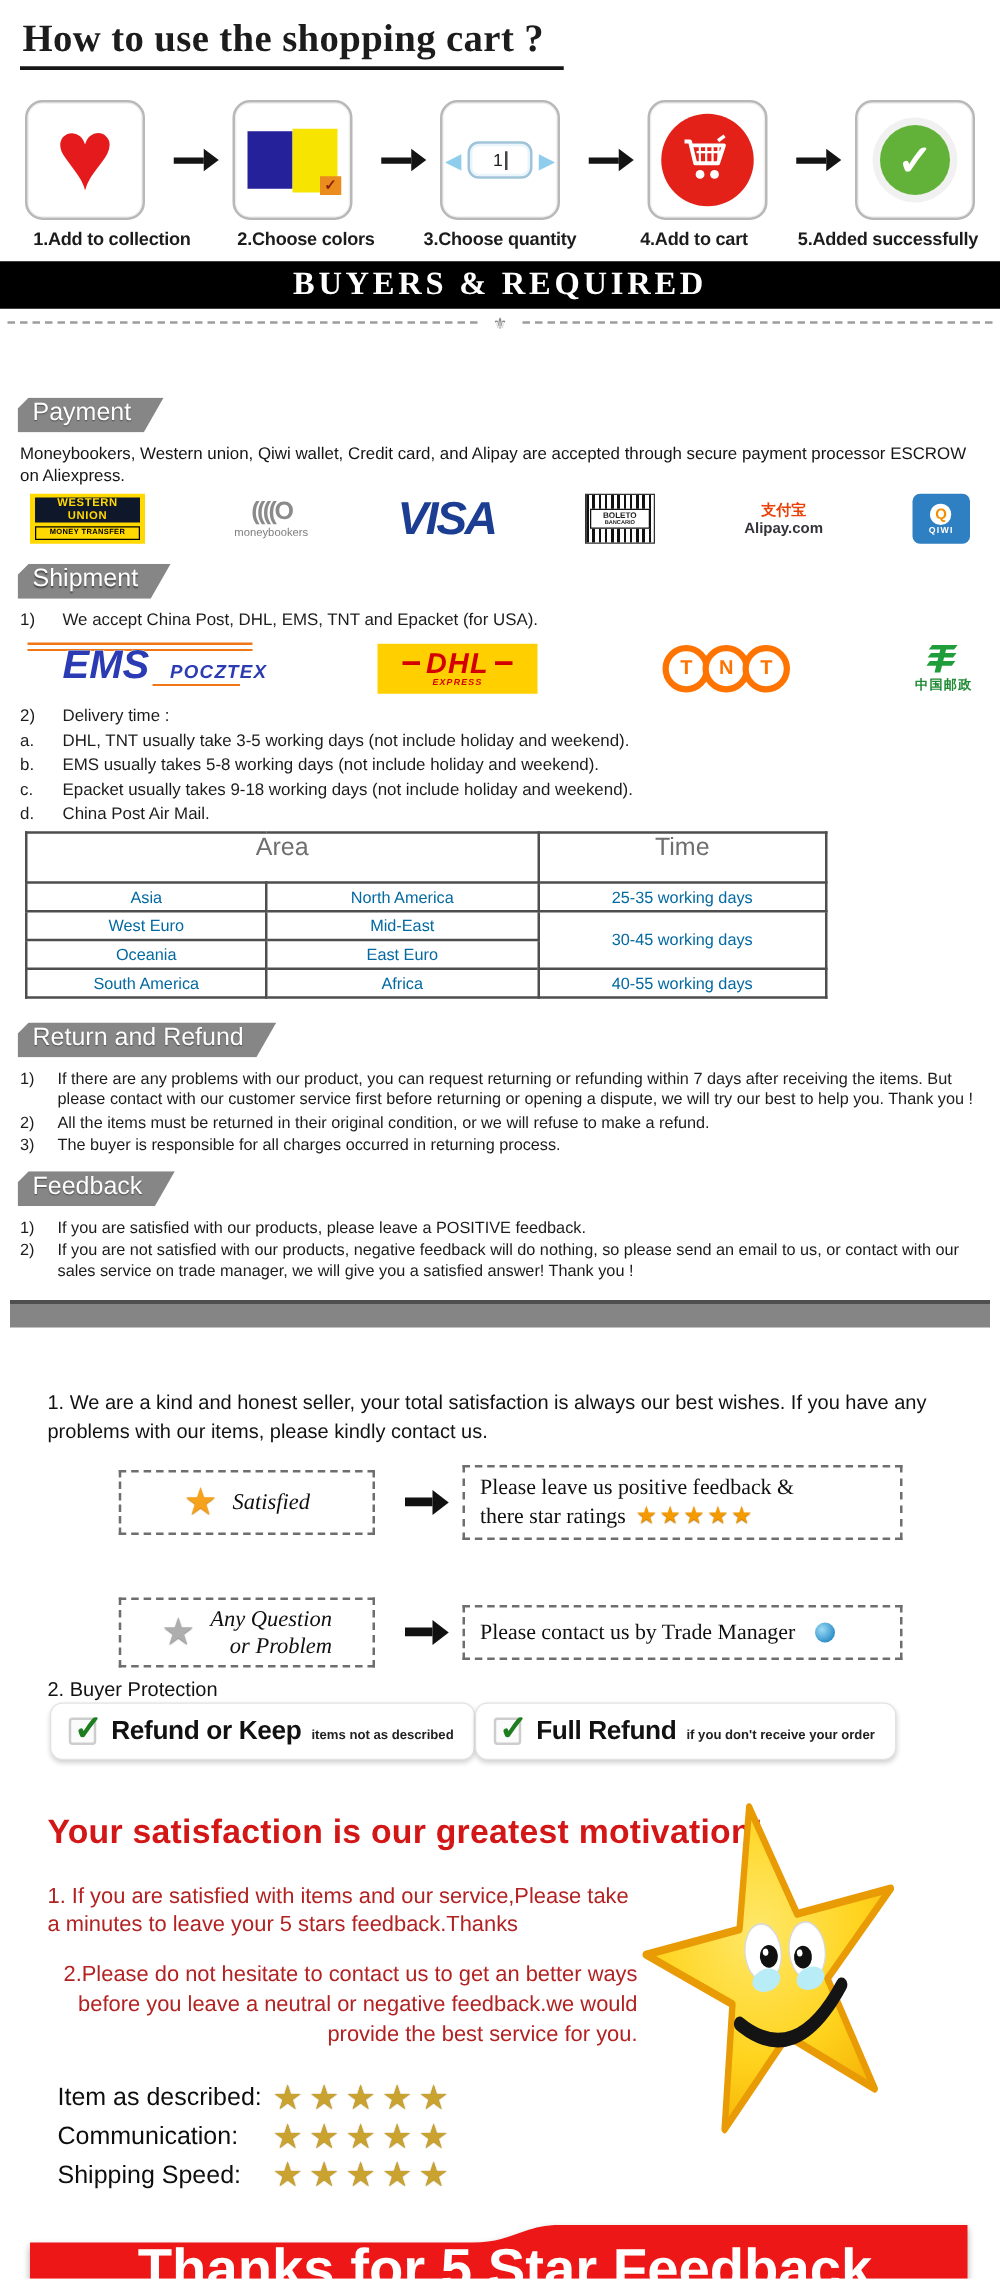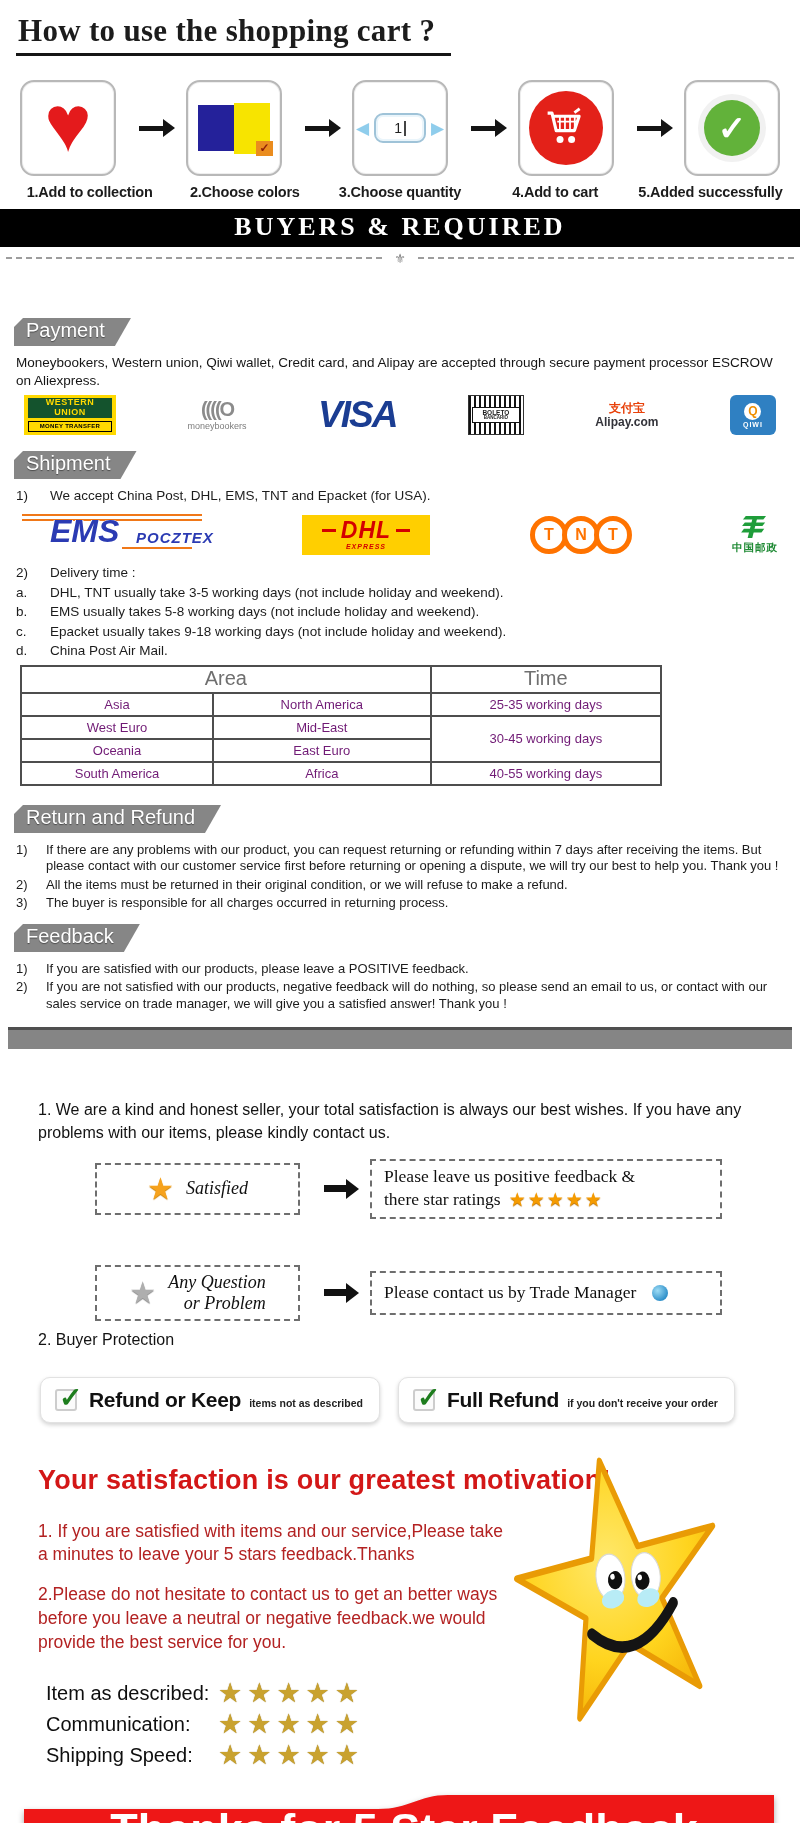--- a/index.html
+++ b/index.html
@@ -61,21 +61,21 @@
   .tag-ship { margin-top:16px; }
   .tag-return { margin-top:19px; }
   .tag-feedback { margin-top:12px; }
 
   .ptext { margin:8px 16px 0; font-size:13.5px; line-height:1.3; color:#151515; }
 
   
   .paylogos { display:flex; align-items:center; justify-content:space-between; margin:6px 24px 0; height:40px; }
   .wu { width:92px; height:40px; background:#ffd900; padding:3px 4px; display:flex;
         flex-direction:column; justify-content:space-between; }
-  .wu-band { background:#14532d; color:#ffd900; font-size:9px; font-weight:800; text-align:center;
+  .wu-band { background:#0f172a; color:#ffd900; font-size:9px; font-weight:800; text-align:center;
              line-height:1.08; letter-spacing:0.5px; }
   .wu-band span { display:block; }
   .wu-sub { border:1px solid #000; color:#000; font-size:6px; font-weight:800; text-align:center;
             line-height:1.5; letter-spacing:0.3px; }
   .mb { display:flex; flex-direction:column; align-items:center; color:#8b8b8b; }
   .mb-sym { font-size:20px; font-weight:700; letter-spacing:-2px; line-height:1; }
   .mb-lbl { font-size:9px; margin-top:2px; color:#7d7d7d; }
   .visa { font-size:37px; font-weight:900; font-style:italic; color:#1b3d92; letter-spacing:-2px; }
   .barcode { width:56px; height:40px; position:relative;
              background:repeating-linear-gradient(90deg,#111 0 2px,#fff 2px 5px);
@@ -120,22 +120,22 @@
   .cpost { display:flex; flex-direction:column; align-items:center; gap:2px; }
   .cpost-lbl { font-size:10.5px; font-weight:700; color:#1f8a34; letter-spacing:1px; }
 
   .delivery { margin:7px 16px 0; font-size:13.5px; line-height:1.23; }
   .dl-line { display:flex; margin-top:3px; }
   .dl-line .n { min-width:34px; flex:0 0 auto; }
 
   
   .times { border-collapse:collapse; margin:5px 0 0 20px; width:642px; text-align:center;
            border:2px solid #4e4e4e; }
-  .times th { font-size:20px; color:#6f6f6f; font-weight:400; border:2px solid #4e4e4e; padding:0 0 2px; }
-  .times td { font-size:13px; color:#701a75; border:2px solid #4e4e4e; padding:3px 12px; }
+  .times th { font-size:20px; color:#6f6f6f; font-weight:400; border:2px solid #4e4e4e; padding:0 0 15px; }
+  .times td { font-size:13px; color:#0369a1; border:2px solid #4e4e4e; padding:3px 12px; }
   .col1 { width:30%; } .col2 { width:34%; } .col3 { width:36%; }
 
   
   .seclist { margin:9px 14px 0 16px; font-size:13px; line-height:1.27; }
   .seclist .li { display:flex; margin-top:2px; }
   .seclist .n { min-width:30px; flex:0 0 auto; }
 
   .graybar { height:22px; background:linear-gradient(#4f4f4f 0 3px,#858585 3px); margin:15px 8px 0; }
 
   
@@ -156,36 +156,36 @@
   .result-box { width:352px; min-height:52px; flex-direction:column; align-items:flex-start;
                 padding:5px 12px; font-family:"Liberation Serif", serif; font-size:17.5px;
                 line-height:1.25; color:#101010; }
   .result-line { display:flex; align-items:center; gap:8px; }
   .inline-stars { color:#f59b00; font-size:19px; letter-spacing:2px; text-shadow:0 1px 1px #b86f00; }
   .result-single { justify-content:center; min-height:44px; }
   .tm-icon { display:inline-block; width:16px; height:16px; border-radius:50%;
              background:radial-gradient(circle at 35% 35%, #9ddcf5, #2e8fc9 72%); margin-left:8px;
              vertical-align:-3px; }
   .bp-title { margin:10px 0 0 38px; font-size:16px; color:#121212; }
-  .bp-row { display:flex; gap:18px; margin:28px 0 0 40px; }
+  .bp-row { display:flex; margin:0 0 0 40px; }
   .bp-card { background:#fff; border:1px solid #e2e2e2; border-radius:10px;
              box-shadow:0 2px 4px rgba(0,0,0,.18); padding:10px 16px 10px 14px;
              display:flex; align-items:center; gap:12px; }
   .bp-check { width:22px; height:22px; border:2px solid #cdcdcd; border-radius:3px; background:#fbfbfb;
               position:relative; flex:0 0 auto; }
   .bp-check::after { content:"✓"; position:absolute; left:2px; top:-10px; color:#1e7d1e;
                      font-size:28px; font-weight:900; }
   .bp-main { font-size:21px; font-weight:700; letter-spacing:-0.3px; color:#111; }
   .bp-sub { font-size:10.5px; font-weight:700; color:#222; align-self:flex-end; padding-bottom:3px; margin-left:-4px; }
 
   
   .motiv { position:relative; margin-top:42px; }
   .motiv-headline { margin-left:38px; font-size:27px; font-weight:700; color:#d31717; letter-spacing:0.2px; }
   .motiv-p { margin:24px 0 0 38px; width:472px; font-size:17.5px; color:#b32222; line-height:1.36; }
-  .motiv-p2 { margin-top:16px; }
+  .motiv-p2 { margin-top:16px;text-align:right; }
   .ratings { margin:24px 0 0 46px; }
   .rating-row { display:flex; align-items:center; height:31px; }
   .rating-label { width:172px; font-size:20px; color:#0e0e0e; }
   .rating-stars { color:#c9a22f; font-size:27px; letter-spacing:5px; line-height:1;
                   text-shadow:0 0 1px #8a6d1f; }
   .mascot { position:absolute; top:-15px; right:65px; width:225px; height:305px; }
 
   
   .ribbon-wrap { margin:14px 0 0 10px; width:778px; height:84px; }
   .ribbon-svg { filter:drop-shadow(0 3px 3px rgba(0,0,0,.35)); }

